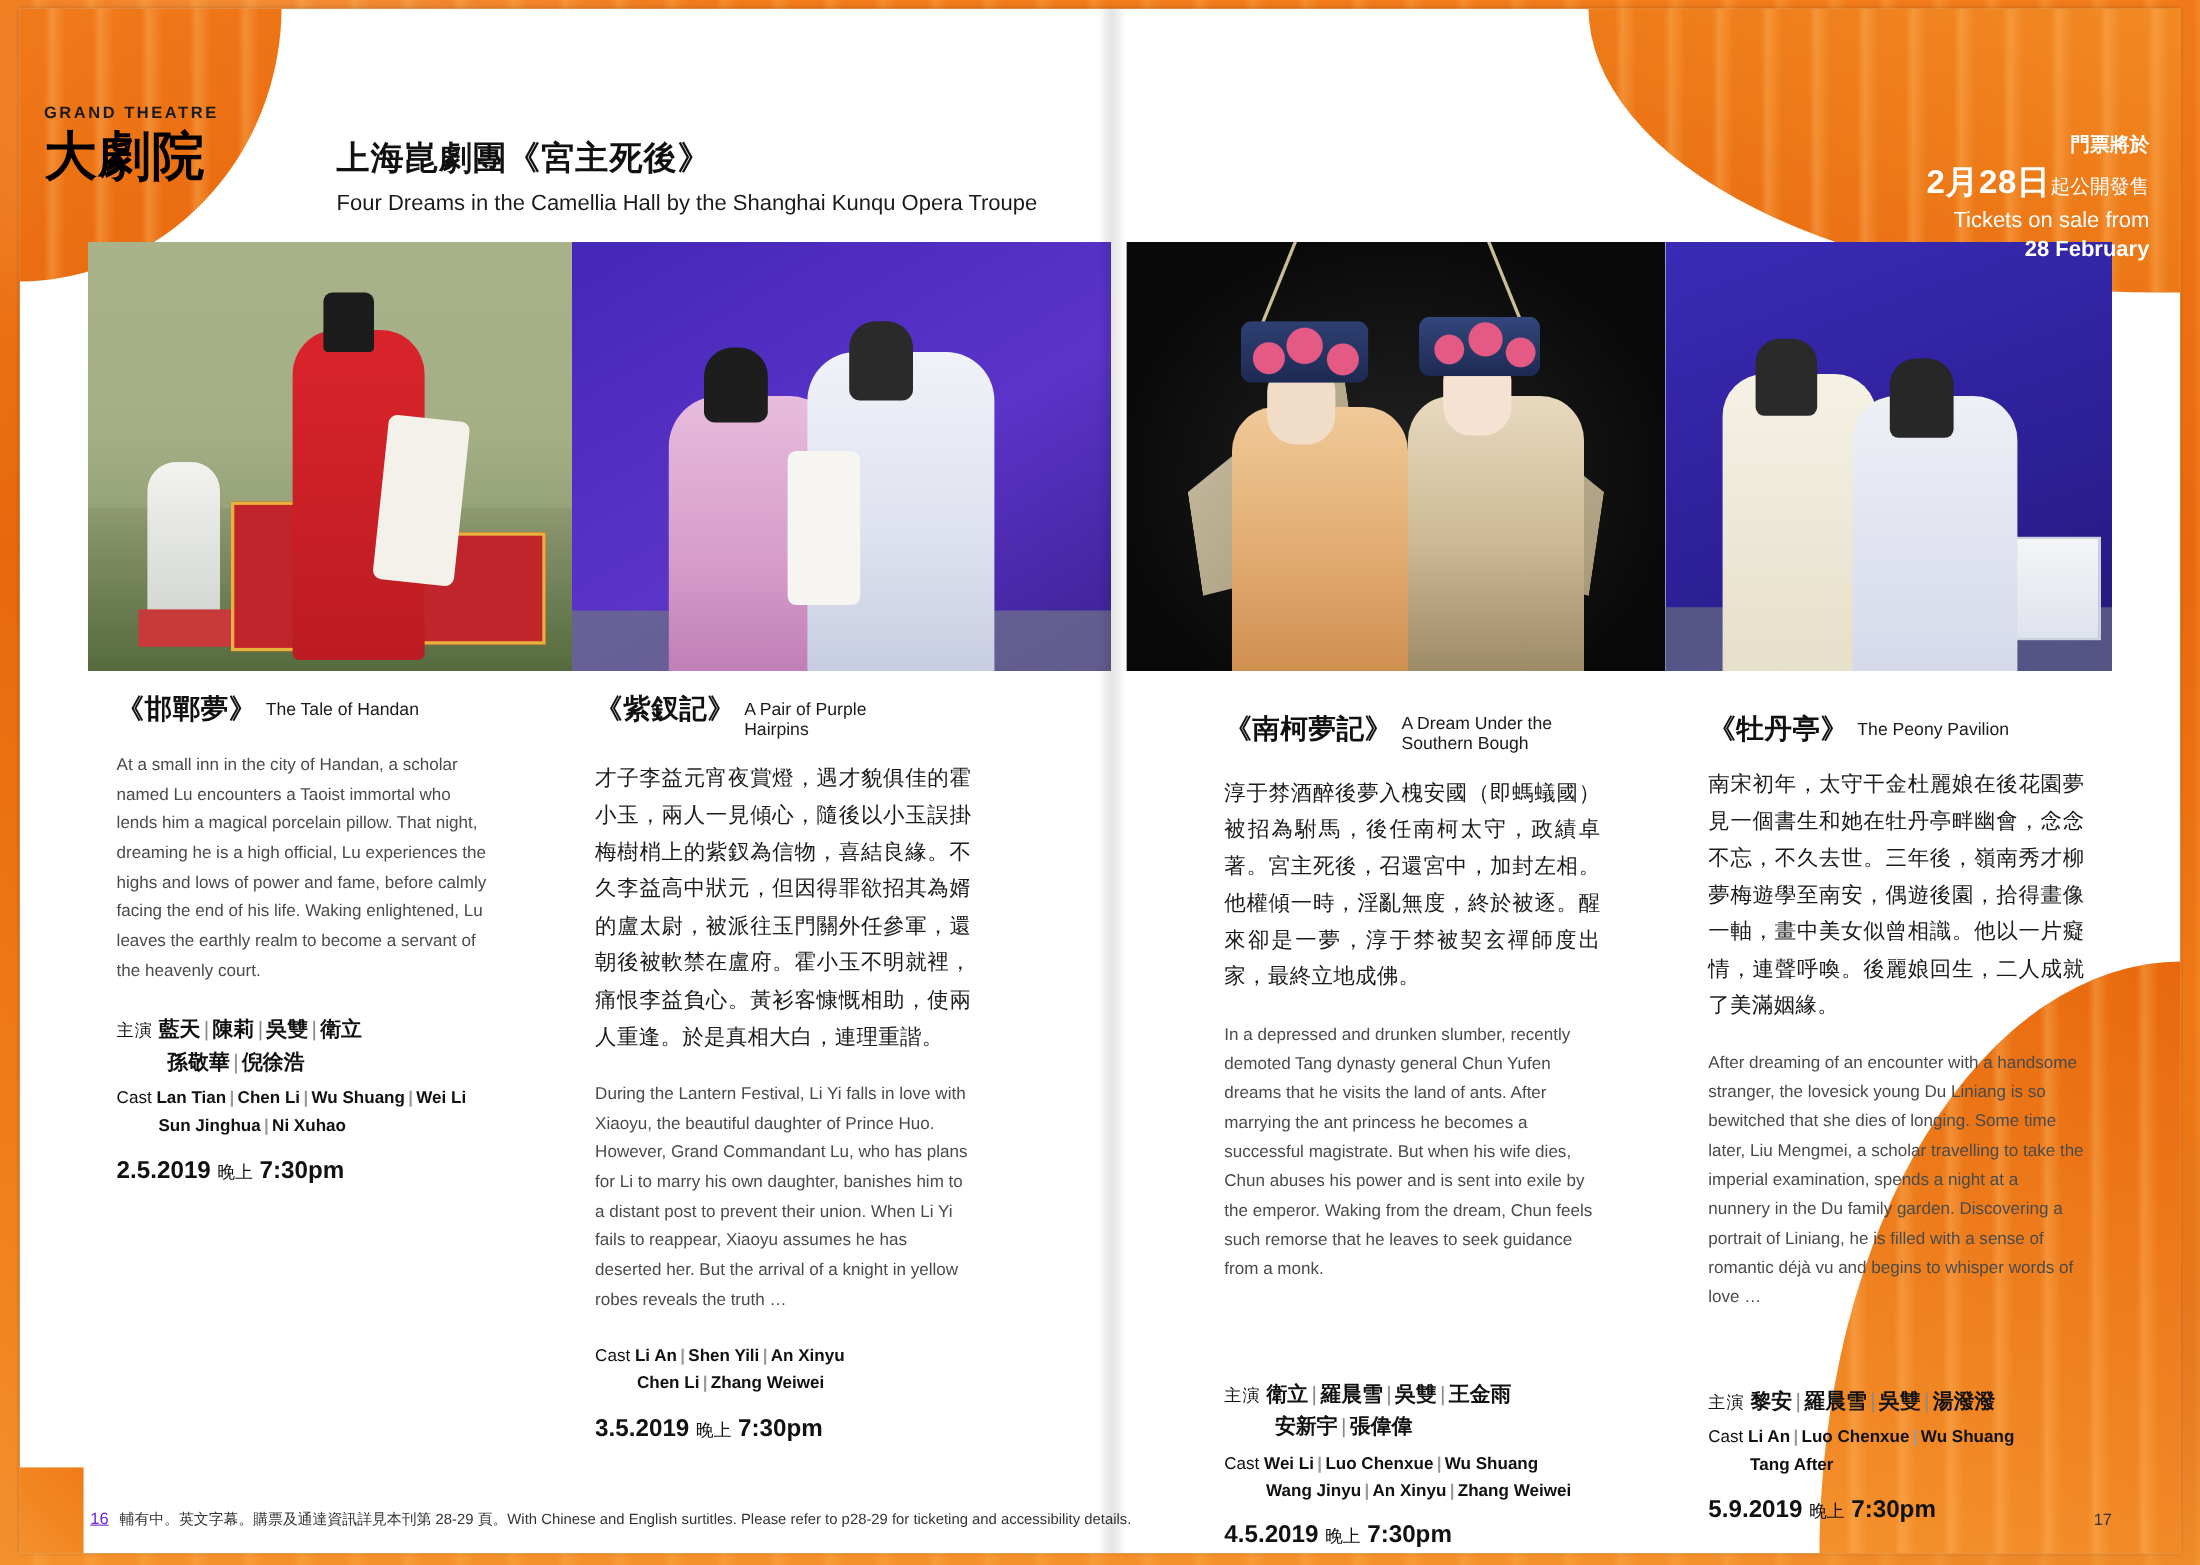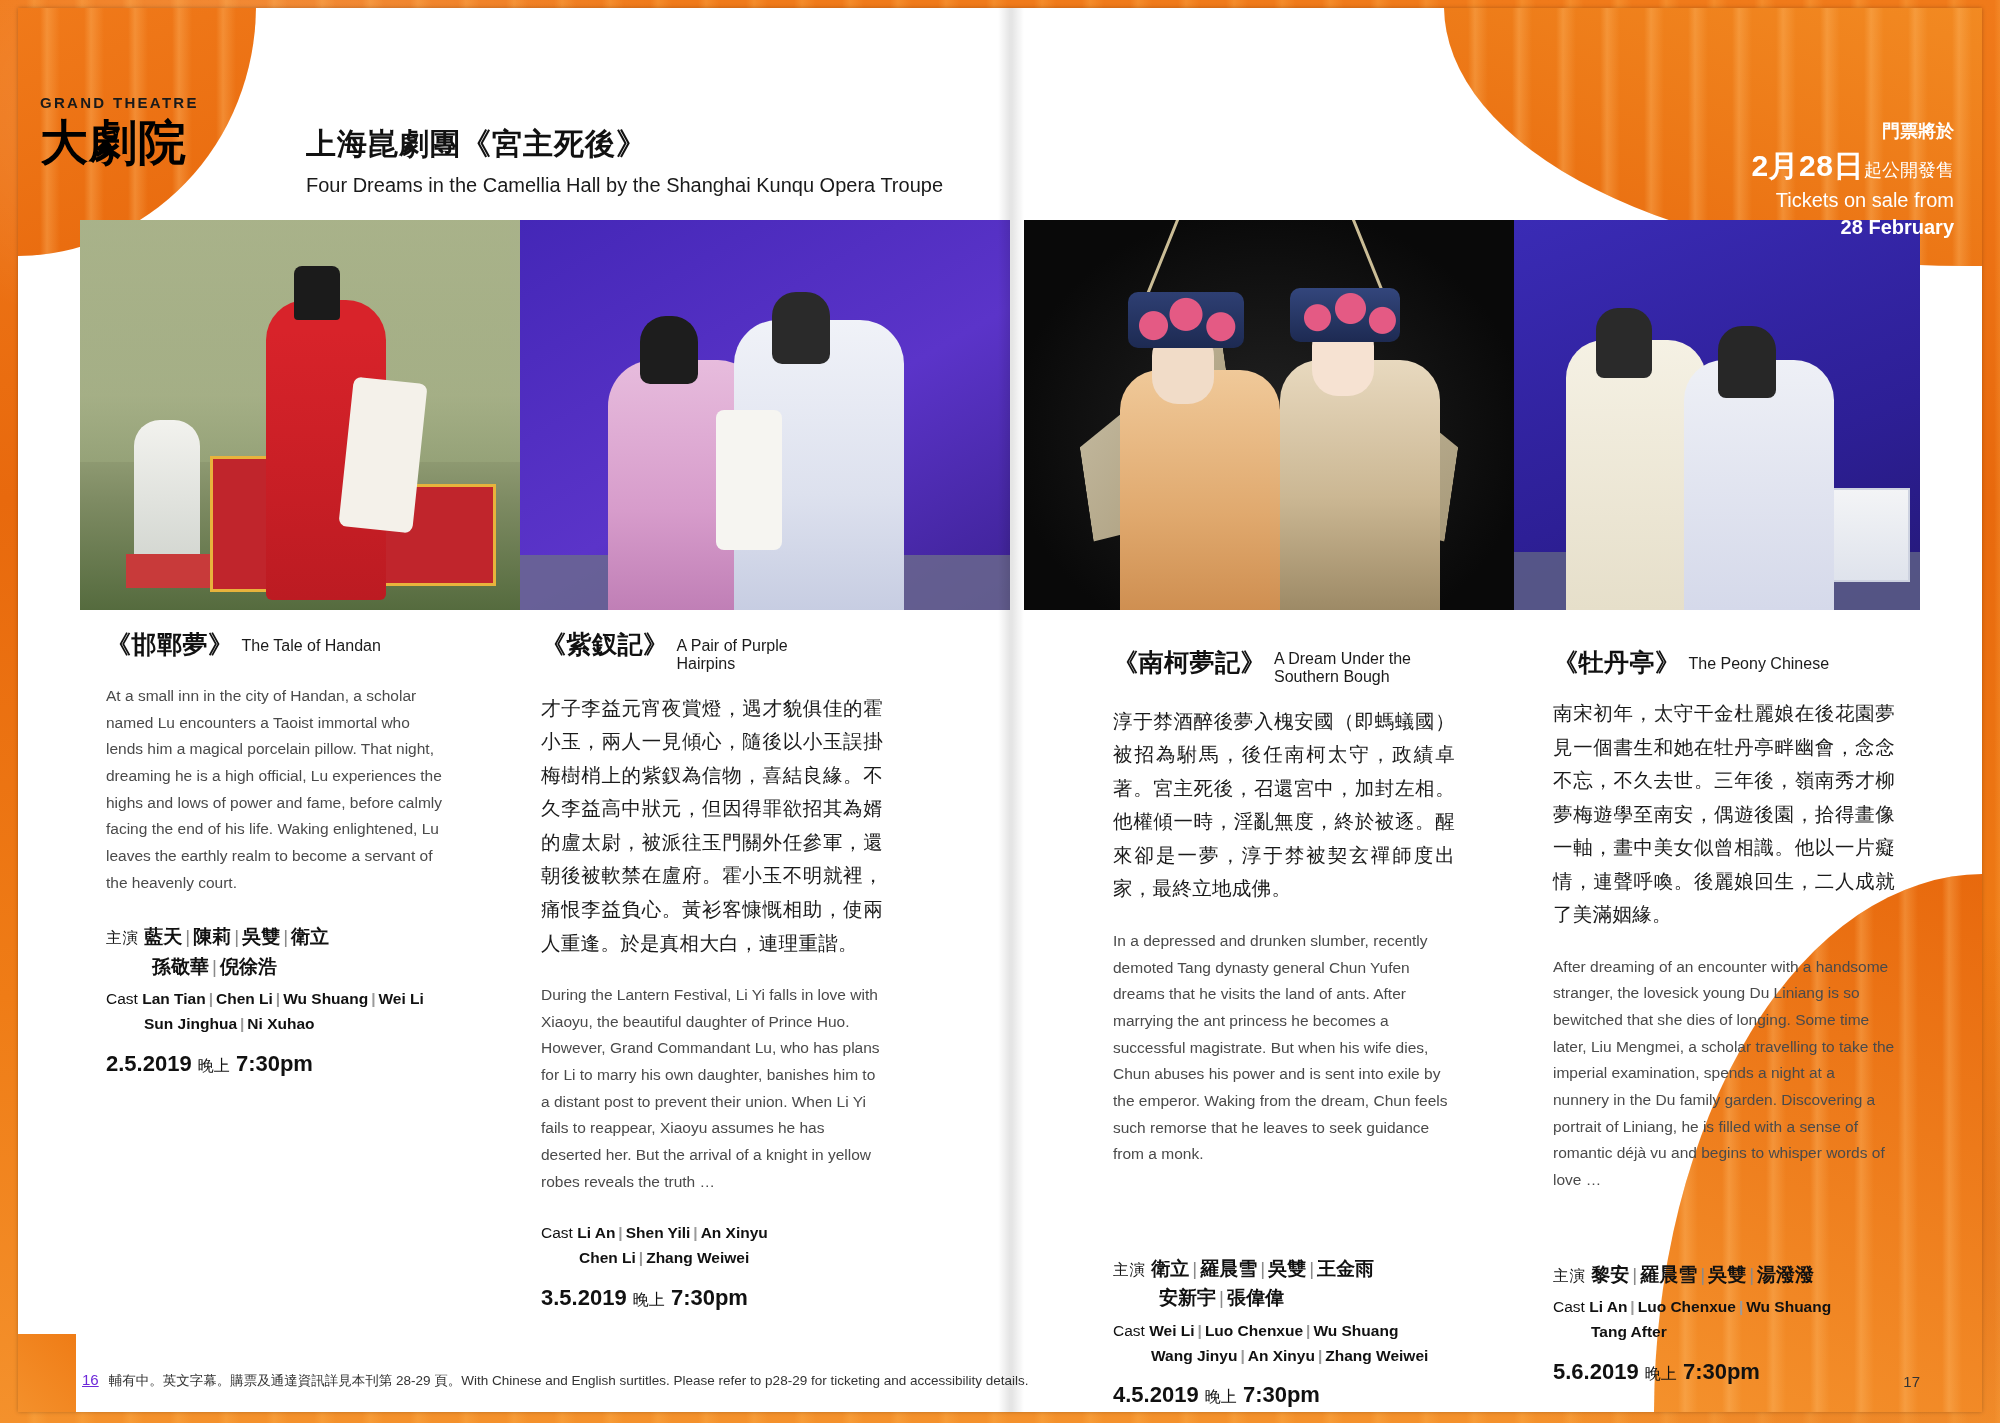--- a/index.html
+++ b/index.html
@@ -519,36 +519,36 @@
             <span>4.5.2019</span>
             <span class="small">晚上</span>
             <span class="time">7:30pm</span>
           </div>
         </div>
       </div>
 
       <div class="col c4 shift">
         <div class="title-row">
           <div class="t-zh2">《牡丹亭》</div>
-          <div class="t-en2">The Peony Chinese</div>
+          <div class="t-en2">The Peony Pavilion</div>
         </div>
         <div class="zh-body">南宋初年，太守干金杜麗娘在後花園夢見一個書生和她在牡丹亭畔幽會，念念不忘，不久去世。三年後，嶺南秀才柳夢梅遊學至南安，偶遊後園，拾得畫像一軸，畫中美女似曾相識。他以一片癡情，連聲呼喚。後麗娘回生，二人成就了美滿姻緣。</div>
         <div class="en-body">After dreaming of an encounter with a handsome stranger, the lovesick young Du Liniang is so bewitched that she dies of longing. Some time later, Liu Mengmei, a scholar travelling to take the imperial examination, spends a night at a nunnery in the Du family garden. Discovering a portrait of Liniang, he is filled with a sense of romantic déjà vu and begins to whisper words of love …</div>
         <div class="cast-block" style="margin-top:66px">
           <div class="cast-zh">
             <span class="lbl">主演</span>
             <span class="nm">黎安<span class="sep">|</span>羅晨雪<span class="sep">|</span>吳雙<span class="sep">|</span>湯潑潑</span>
           </div>
           <div class="cast-en">
             <span class="lbl">Cast</span>
             <span class="nm">Li An<span class="sep">|</span>Luo Chenxue<span class="sep">|</span>Wu Shuang</span><br>
             <span class="nm" style="margin-left:38px">Tang After</span>
           </div>
           <div class="date">
-            <span>5.6.2019</span>
+            <span>5.9.2019</span>
             <span class="small">晚上</span>
             <span class="time">7:30pm</span>
           </div>
         </div>
       </div>
 
     </div>
 
     <div class="footer">
       <div class="pgnum">16</div>

